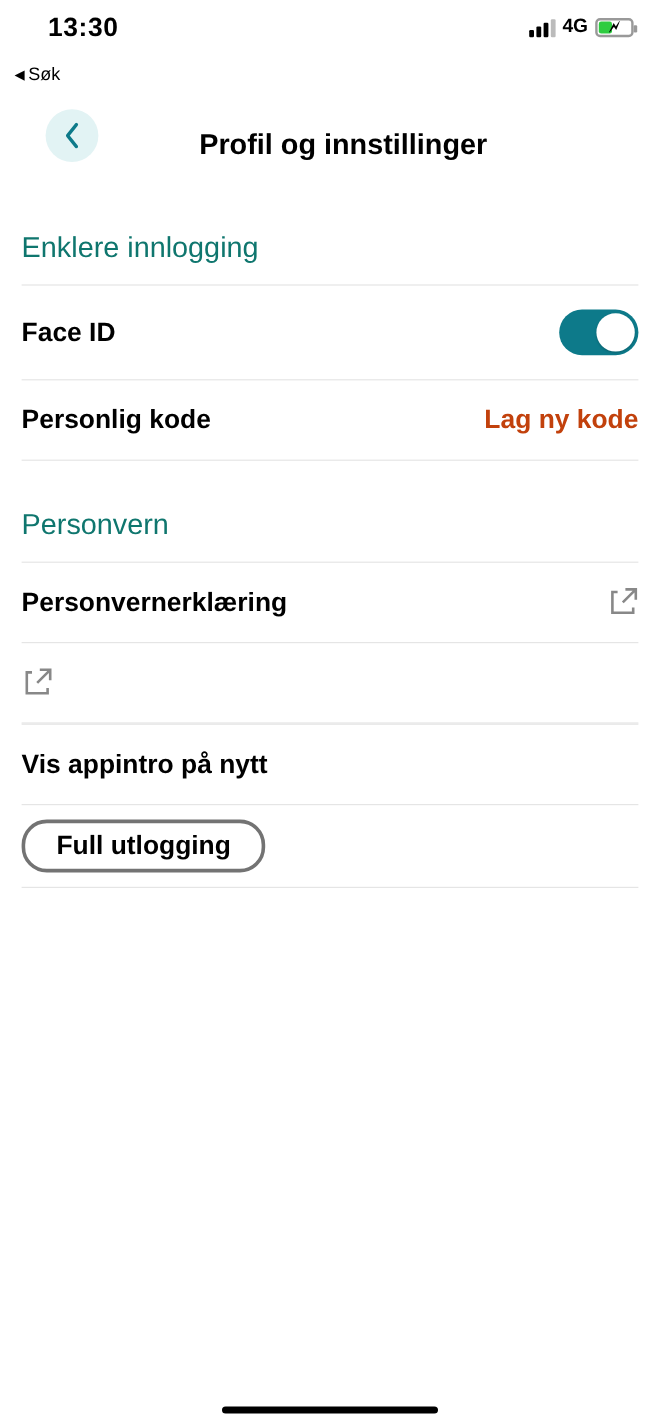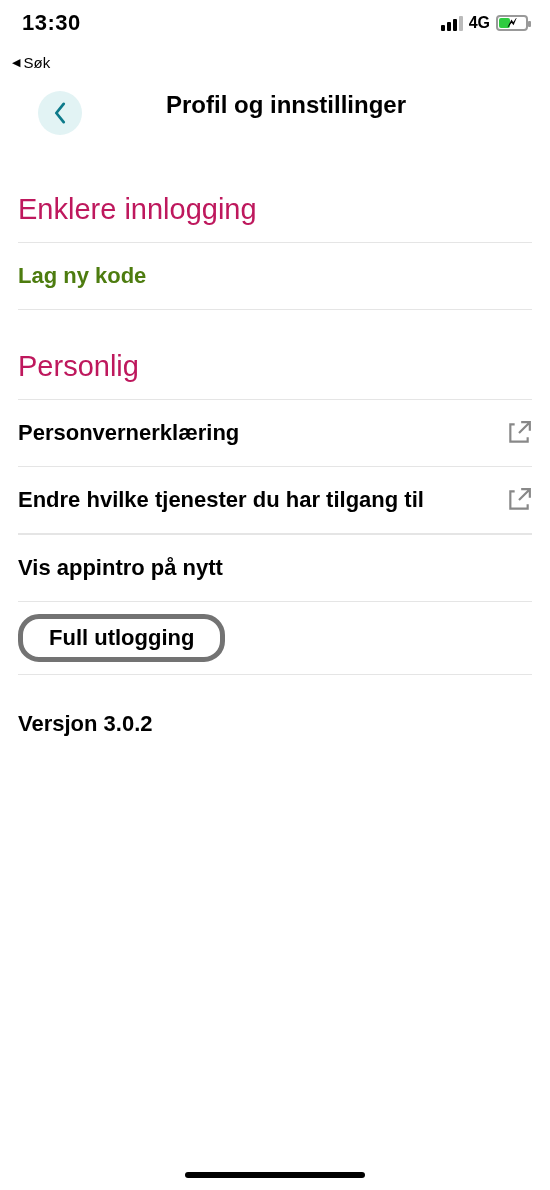--- a/index.html
+++ b/index.html
@@ -8,21 +8,21 @@
     height: 1190px;
     font-family: -apple-system, BlinkMacSystemFont, "Segoe UI", Helvetica, Arial, sans-serif;
     background: #fff;
     color: #000;
     overflow: hidden;
   }
   .status-bar {
     display: flex;
     justify-content: space-between;
     align-items: flex-start;
-    padding: 10px 22px 0 22px;
+    padding: 10px 22px 0 40px;
     height: 48px;
   }
   .status-left { display: flex; flex-direction: column; }
   .status-time { font-size: 22px; font-weight: 700; letter-spacing: 0.5px; }
   .status-back { font-size: 15px; font-weight: 500; color:#000; margin-top:2px; display:flex; align-items:center; gap:3px;}
   .status-back .tri{ font-size:11px; }
   .status-right { display: flex; align-items: center; gap: 6px; margin-top:4px;}
   .signal-bars{ display:flex; align-items:flex-end; gap:2px; height:16px;}
   .signal-bars span{ width:4px; background:#000; border-radius:1px;}
   .signal-bars span:nth-child(1){height:6px;}
@@ -30,59 +30,59 @@
   .signal-bars span:nth-child(3){height:12px;}
   .signal-bars span:nth-child(4){height:15px; background:#bbb;}
   .net-label{ font-size:16px; font-weight:600;}
   .battery{ position:relative; width:32px; height:16px; border:2px solid #999; border-radius:4px; display:flex; align-items:center;}
   .battery::after{ content:""; position:absolute; right:-5px; top:4px; width:3px; height:6px; background:#999; border-radius:1px;}
   .battery-fill{ position:absolute; left:1px; top:1px; bottom:1px; width:40%; background:#2ecc40; border-radius:2px;}
   .battery-bolt{ position:absolute; left:50%; top:50%; transform:translate(-50%,-50%); font-size:13px; color:#000; font-weight:900;}
   .breadcrumb-row{ padding: 4px 20px 0 12px;}
   .header {
     display: flex;
-    align-items: flex-start;
+    align-items: flex-end;
     padding: 20px 16px 18px 18px;
     position: relative;
     margin-left: 20px;
   }
   .back-btn{
     width:44px; height:44px; border-radius:50%; background:#e2f3f4; display:flex; align-items:center; justify-content:center;
     flex-shrink:0;
   }
   .back-btn svg{ width:16px; height:22px; }
   .page-title{ flex:1; text-align:center; font-size:24px; font-weight:700; padding-right:44px;}
   .section{ padding: 0 18px; }
-  .section-header{ font-size:29px; color:#be185d; padding: 40px 0 16px 0;}
+  .section-header{ font-size:24px; color:#0f766e; padding: 40px 0 16px 0;}
   .row{
     display:flex; align-items:center; justify-content:space-between;
     padding: 20px 0;
     border-top:1px solid #e5e5e5;
     font-size:22px;
   }
   .row:last-child{ border-bottom:1px solid #e5e5e5; }
   .row-strong .row-label{ font-weight:700; }
   .row-label{ color:#000; }
   .row-link{ color:#000000; font-weight:600; font-size:22px; }
-  .row-value-link{ color:#4d7c0f; font-weight:600; font-size:22px;}
+  .row-value-link{ color:#c2410c; font-weight:600; font-size:22px;}
   .ext-icon{ width:26px; height:26px; flex-shrink:0;}
   .ext-icon svg{ width:26px; height:26px; stroke:#888; stroke-width:2; fill:none;}
   .toggle{
     width:66px; height:38px; border-radius:20px; position:relative; flex-shrink:0;
   }
   .toggle-on{ background:#0d7a8a;}
   .toggle-off{ background:#e5e5e5;}
   .toggle .knob{
     position:absolute; top:3px; width:32px; height:32px; border-radius:50%; background:#fff; box-shadow:0 1px 2px rgba(0,0,0,0.2);
   }
   .toggle-on .knob{ right:3px;}
   .toggle-off .knob{ left:3px;}
   .highlight-box{
     display:inline-block;
-    border:5px solid #737373;
+    border:3px solid #737373;
     border-radius:21px;
     padding: 6px 26px;
     margin: 12px 0;
   }
   .highlight-box .row-link{ font-size:22px;}
   .version{ font-size:22px; font-weight:700; padding: 36px 0;}
   .home-indicator{
     position:absolute; bottom:12px; left:50%; transform:translateX(-50%);
     width:180px; height:6px; background:#000; border-radius:3px;
   }
@@ -122,53 +122,58 @@
       <polyline points="12,2 4,12 12,22" fill="none" stroke="#0d7a8a" stroke-width="3" stroke-linecap="round" stroke-linejoin="round"></polyline>
     </svg>
   </div>
   <div class="page-title">Profil og innstillinger</div>
 </div>
 
 <div class="section">
   <div class="section-header">Enklere innlogging</div>
   <div class="rows-group">
     <div class="row row-strong">
+      <span class="row-label">Face ID</span>
+      <div class="toggle toggle-on">
+        <div class="knob"></div>
+      </div>
+    </div>
+    <div class="row row-strong">
+      <span class="row-label">Personlig kode</span>
       <span class="row-value-link">Lag ny kode</span>
     </div>
   </div>
 </div>
 
 <div class="section">
-  <div class="section-header">Personlig</div>
+  <div class="section-header">Personvern</div>
   <div class="rows-group">
     <div class="row">
       <span class="row-link">Personvernerklæring</span>
       <span class="ext-icon">
         <svg viewBox="0 0 24 24">
             <path d="M8 4h-4v16h16v-4 M12 12 L22 2 M14 2h8v8"></path>
           </svg>
       </span>
     </div>
     <div class="row">
-      <span class="row-link">Endre hvilke tjenester du har tilgang til</span>
       <span class="ext-icon">
         <svg viewBox="0 0 24 24">
             <path d="M8 4h-4v16h16v-4 M12 12 L22 2 M14 2h8v8"></path>
           </svg>
       </span>
     </div>
   </div>
 </div>
 
 <div class="section">
   <div class="rows-group">
     <div class="row">
       <span class="row-link">Vis appintro på nytt</span>
     </div>
   </div>
   <div class="highlight-box">
     <span class="row-link">Full utlogging</span>
   </div>
   <div style="border-top:1px solid #e5e5e5;"></div>
-  <div class="version">Versjon 3.0.2</div>
 </div>
 
 <div class="home-indicator"></div>
 
 </body></html>

